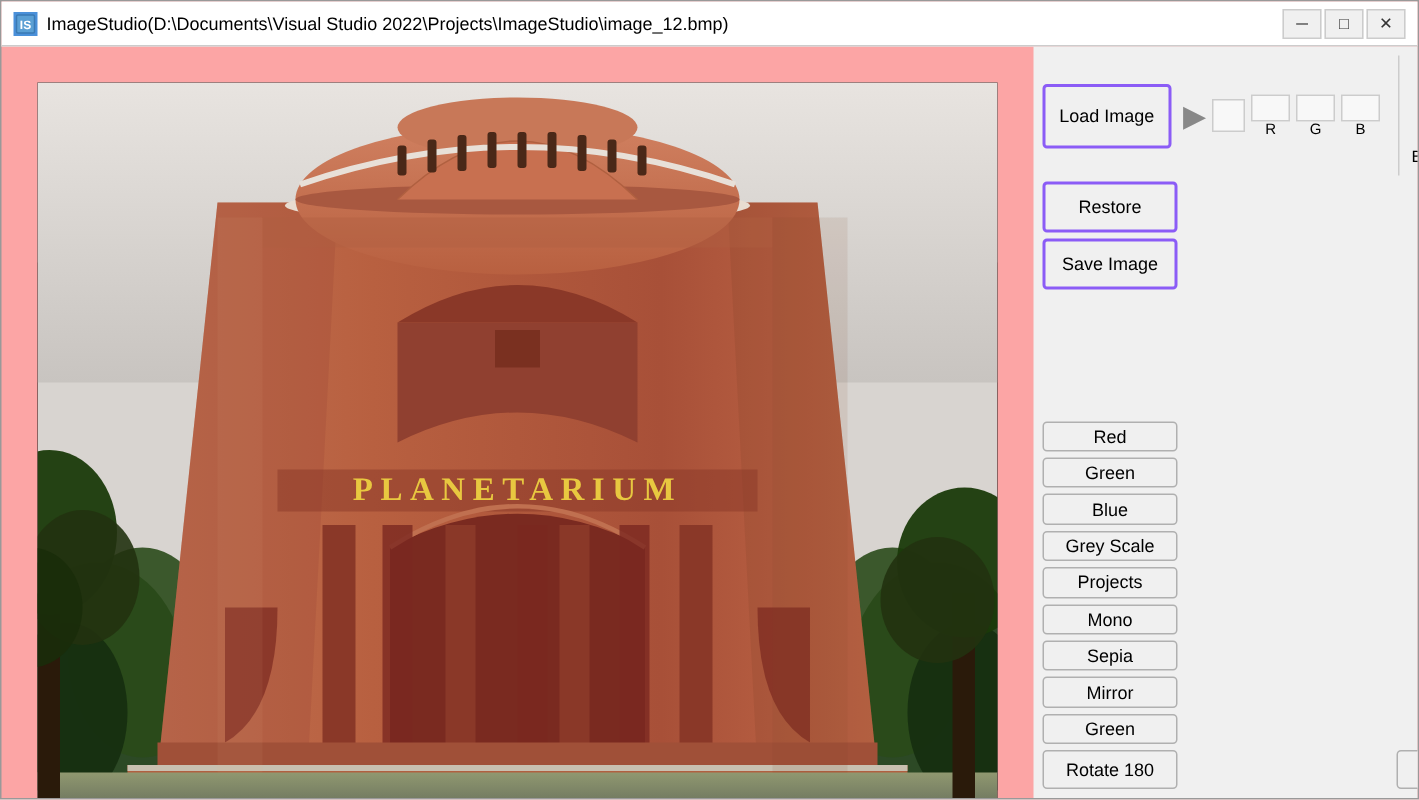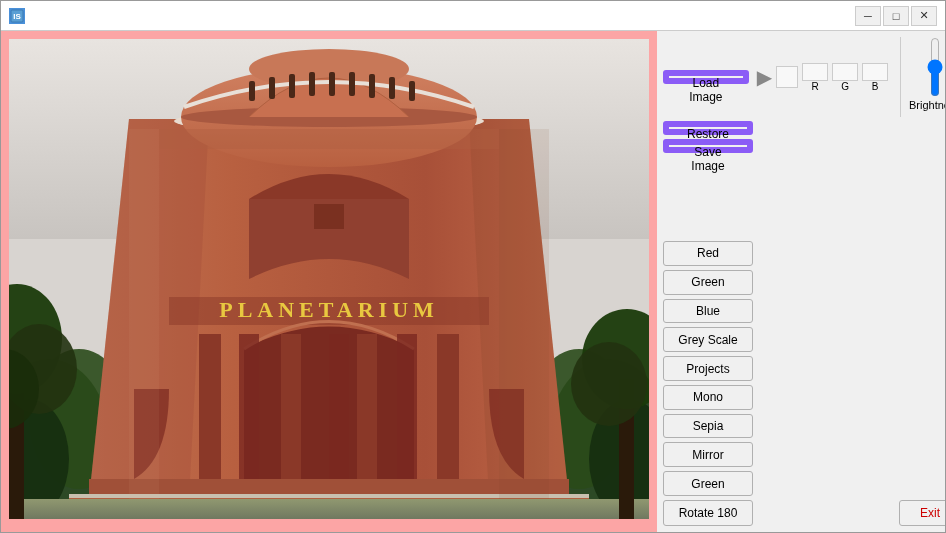--- a/index.html
+++ b/index.html
@@ -59,36 +59,36 @@
       border: 1px solid #ccc;
       cursor: pointer;
       display: flex;
       align-items: center;
       justify-content: center;
       font-size: 11px;
       color: #333;
     }
     .image-panel {
       flex: 1;
-      padding: 8px;
+      padding: 24px;
       display: flex;
       align-items: flex-start;
       justify-content: center;
     }
     .image-container {
       width: 640px;
       height: 480px;
       overflow: hidden;
       background: #000;
       position: relative;
     }
     .app-btn {
-      height: 14px;
-      background: #f0f0f0;
-      border: 6px solid #8b5cf6;
+      height: 43px;
+      background: #f0f0f0;
+      border: 2px solid #8b5cf6;
       border-radius: 3px;
       cursor: pointer;
       font-size: 12px;
       color: #000;
       padding: 0 8px;
       width: 90px;
     }
     .bottom-btn {
       height: 26px;
       background: #f0f0f0;
@@ -127,20 +127,21 @@
 <div class="window">
 
   <div class="title-bar">
     <div class="title-bar-left">
       <div class="title-icon">
         <svg width="14" height="14" viewBox="0 0 14 14">
           <rect x="1" y="1" width="12" height="12" rx="1" fill="#5a9fd4" stroke="#3a7ab4" stroke-width="1"></rect>
           <text x="7" y="10" text-anchor="middle" font-size="8" fill="white" font-weight="bold">IS</text>
         </svg>
       </div>
+      <span class="title-text">ImageStudio(D:\Documents\Visual Studio 2022\Projects\ImageStudio\image_12.bmp)</span>
     </div>
     <div class="title-controls">
       <button class="title-btn">─</button>
       <button class="title-btn">□</button>
       <button class="title-btn close">✕</button>
     </div>
   </div>
 
   <div class="main-content">
 

